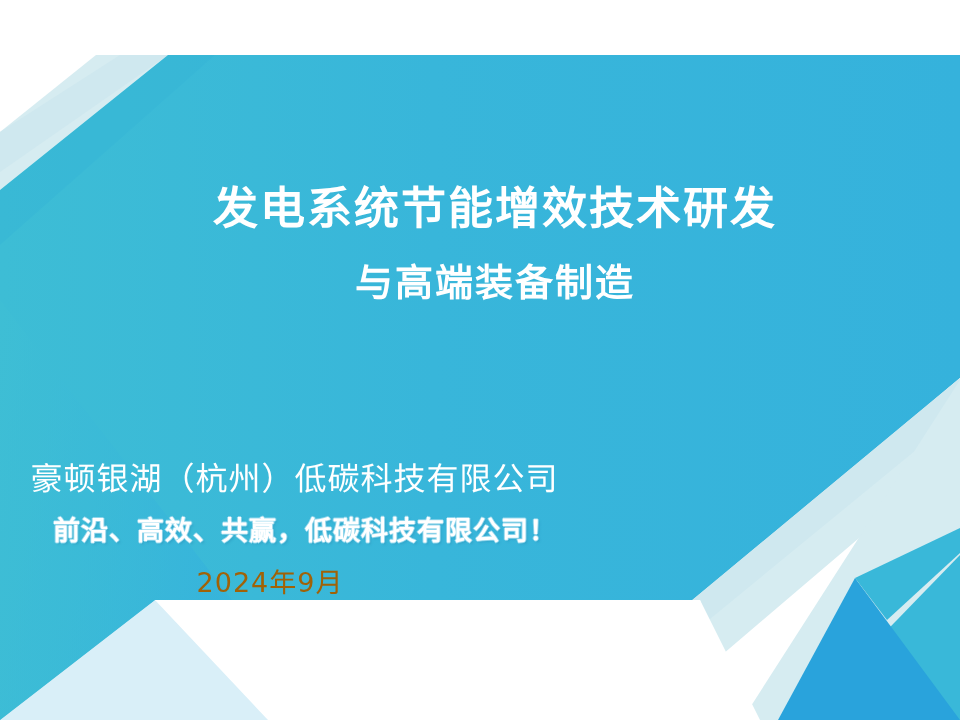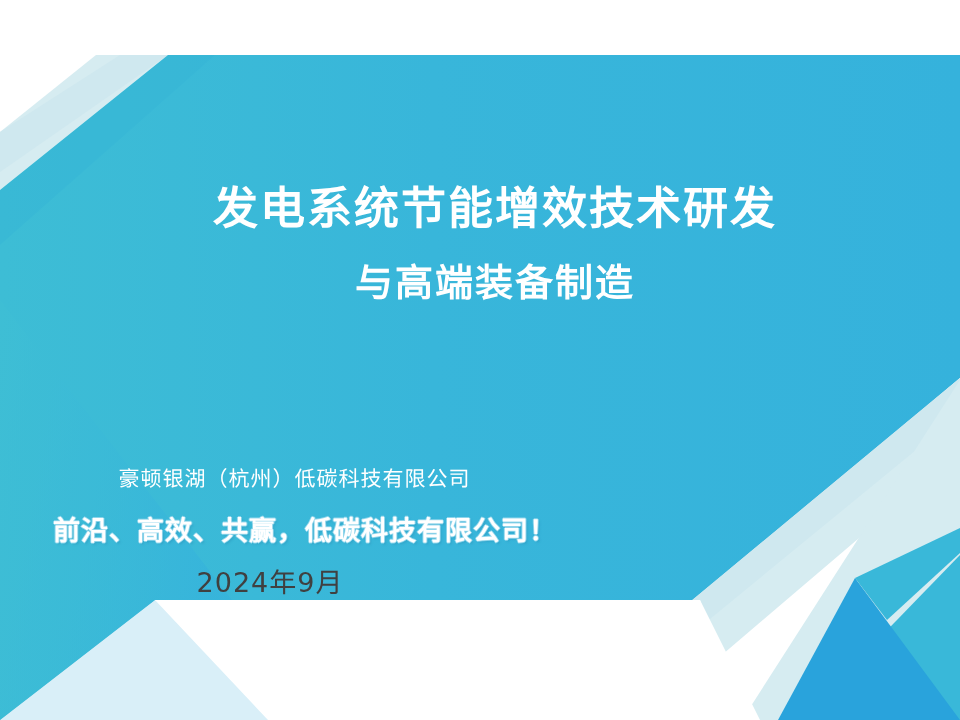--- a/index.html
+++ b/index.html
@@ -58,21 +58,21 @@
   .title-line-2 { font-size: 38px; }
 
   
   .org-line {
     position: absolute;
     left: 0;
     top: 462px;
     width: 589px;
     text-align: center;
     color: #ffffff;
-    font-size: 21px;
+    font-size: 32px;
     line-height: 34px;
     letter-spacing: 1px;
     white-space: nowrap;
   }
 
   .slogan-line {
     position: absolute;
     left: 0;
     top: 512px;
     width: 610px;
@@ -90,21 +90,21 @@
        0   -1px 0 rgba(150, 215, 236, .9),
        2px  2px 2px rgba(40, 140, 180, .35);
   }
 
   .date-line {
     position: absolute;
     left: 0;
     top: 564px;
     width: 540px;
     text-align: center;
-    color: #404040;
+    color: #a16207;
     font-size: 27px;
     line-height: 38px;
     letter-spacing: 1px;
     white-space: nowrap;
   }
 </style>
 </head>
 <body>
 
 <div class="slide">

